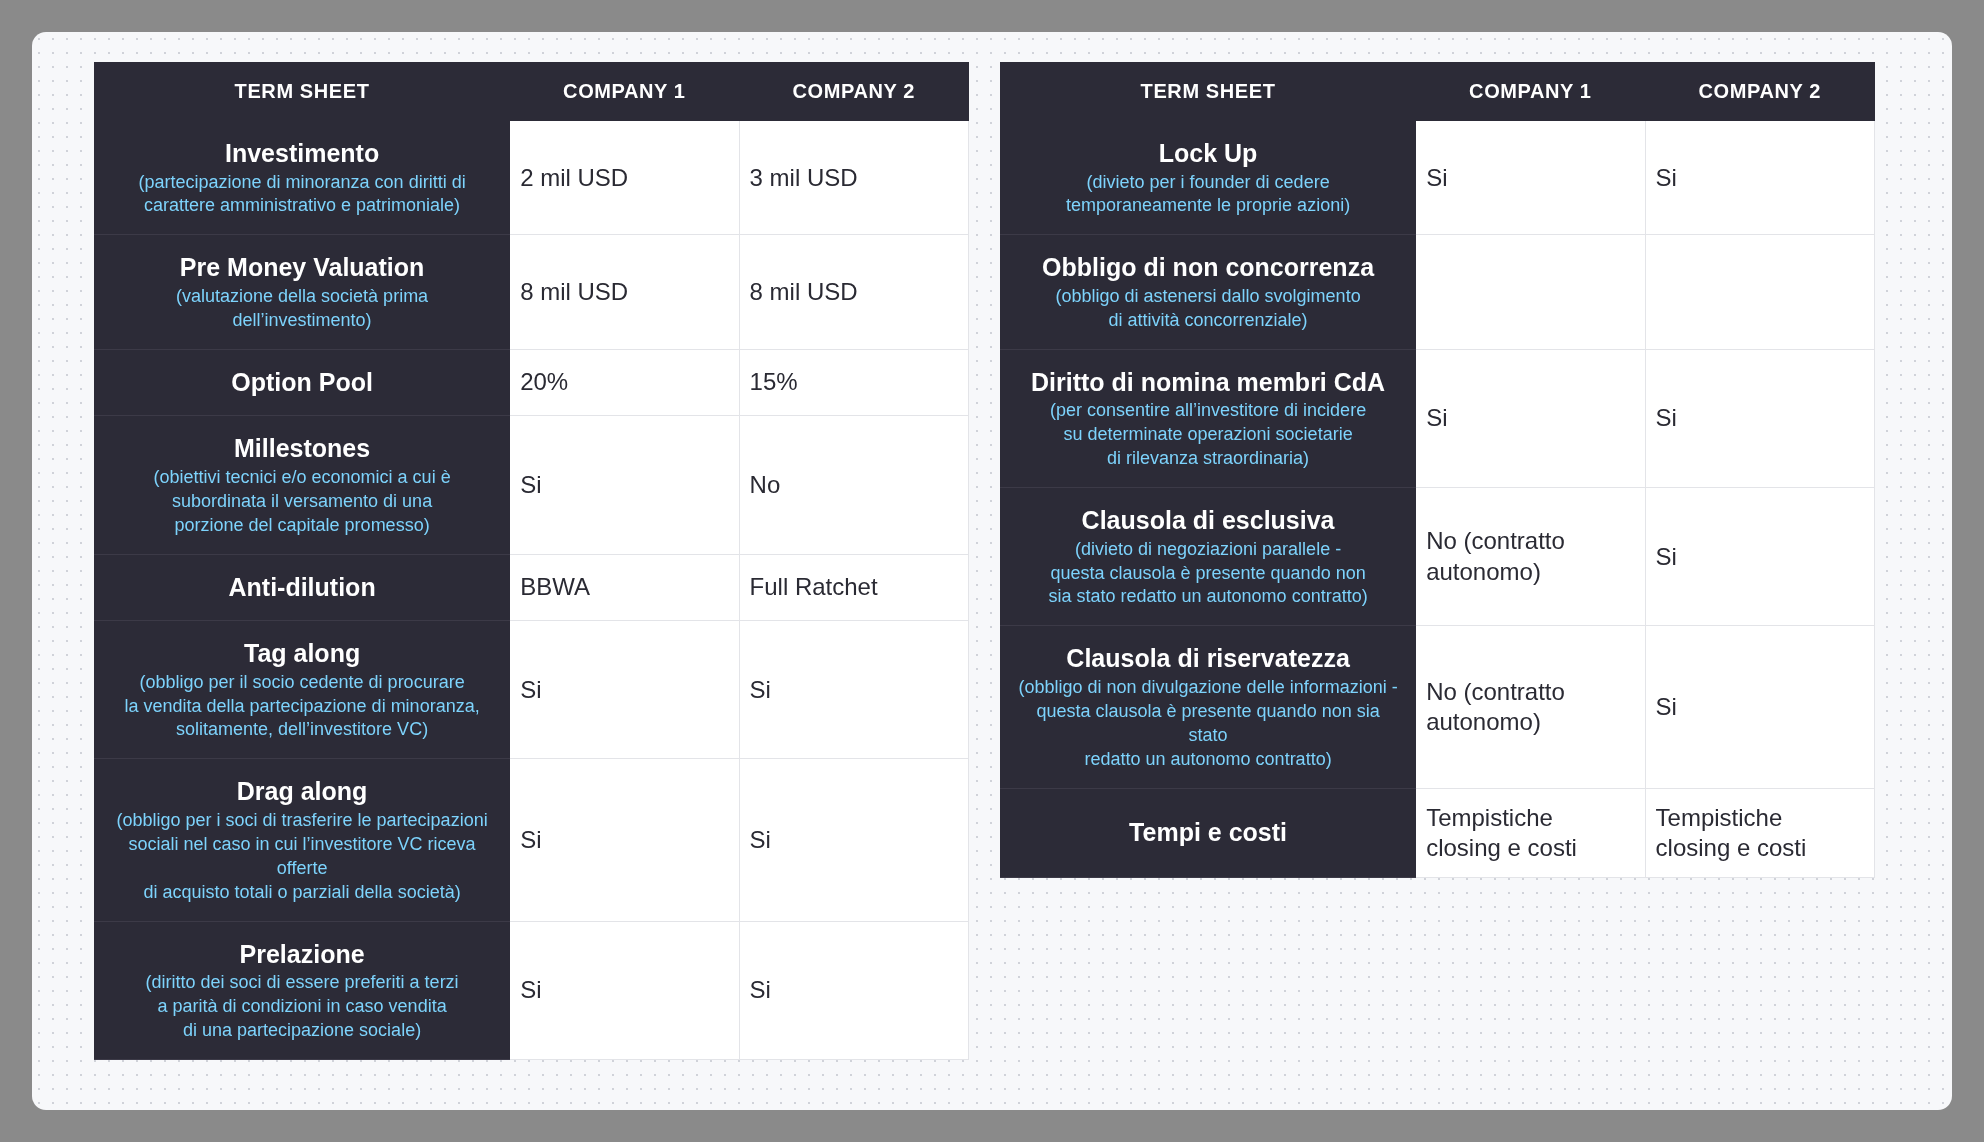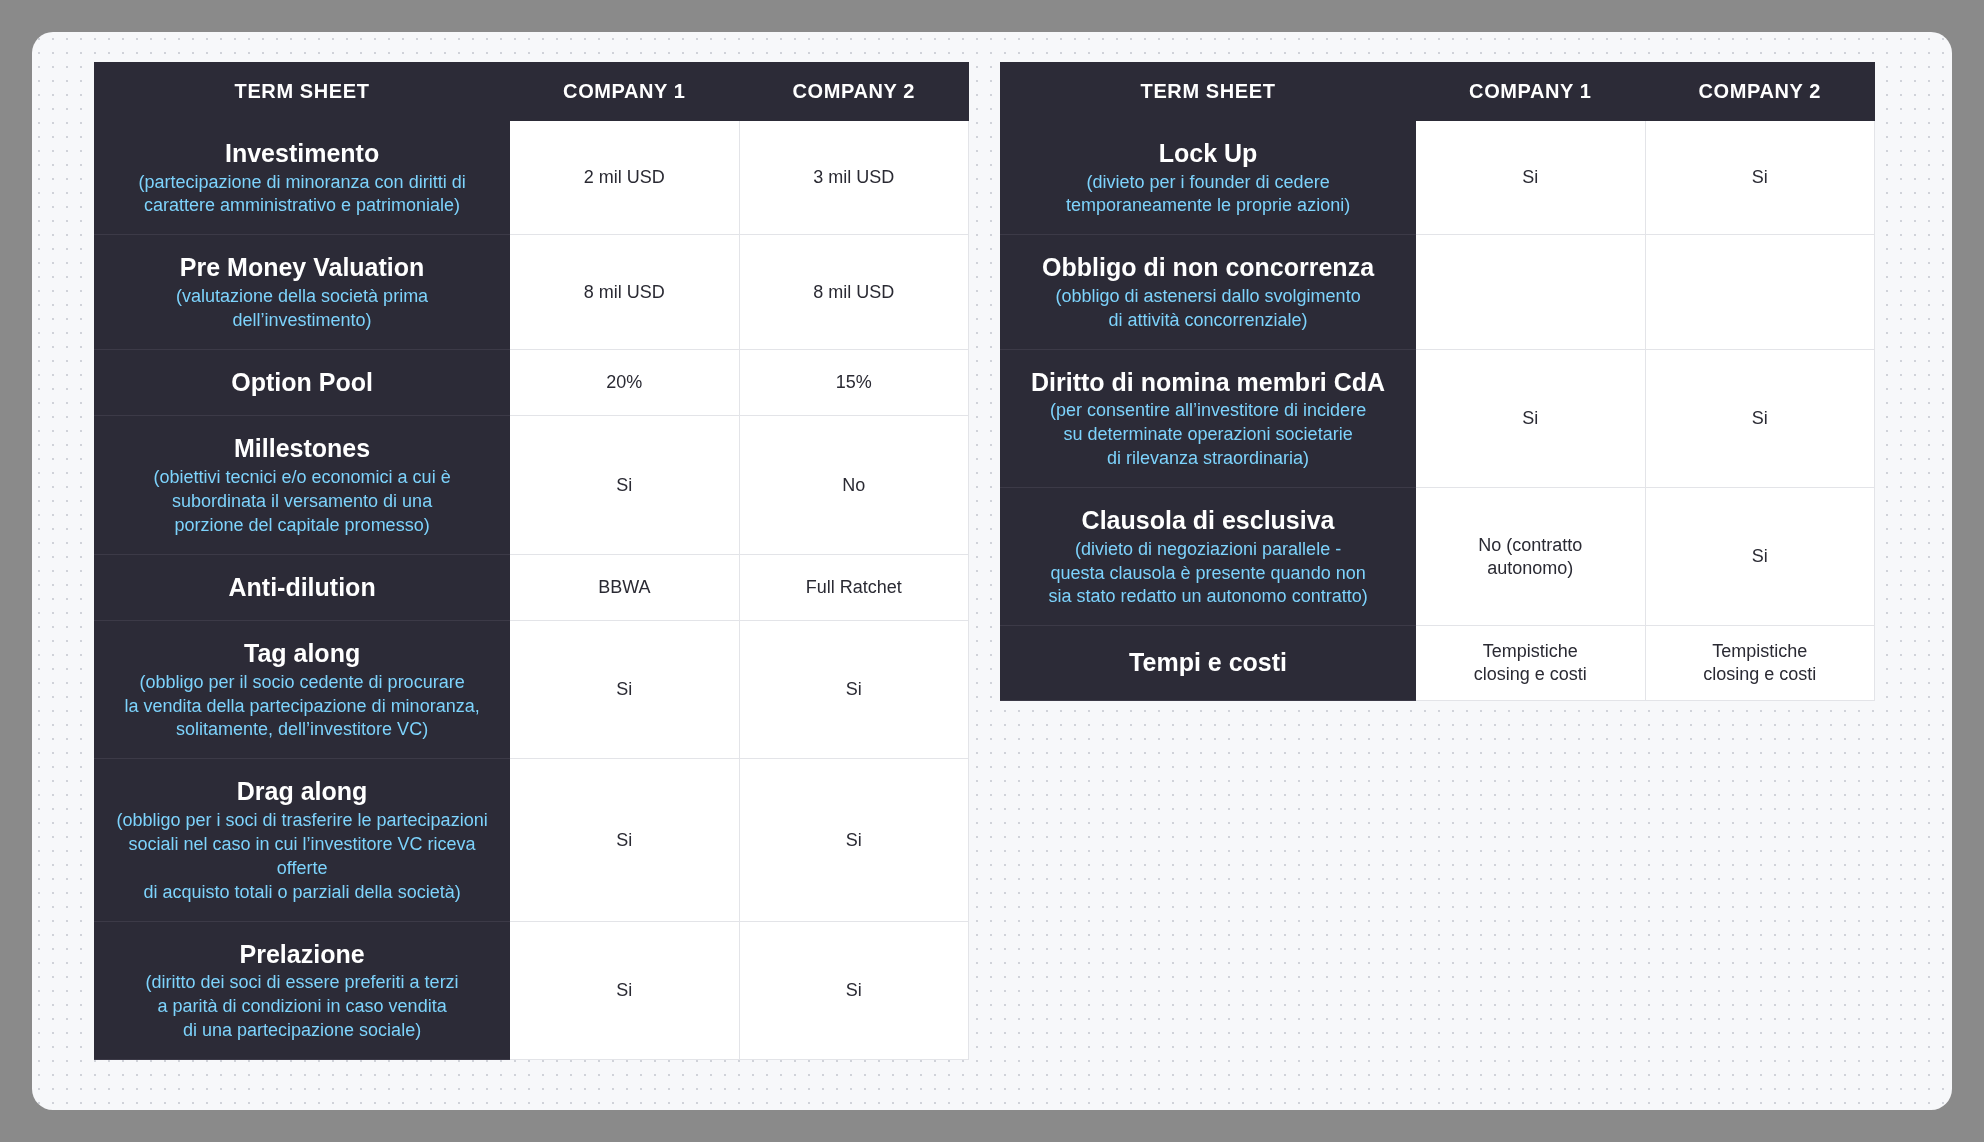--- a/index.html
+++ b/index.html
@@ -20,21 +20,21 @@
   }
 
   
   .card {
     position: absolute;
     left: 32px;
     top: 32px;
     width: 1920px;
     height: 1078px;
     background: #f7f8fa;
-    border-radius: 21px;
+    border-radius: 14px;
     background-image:
       radial-gradient(circle, rgba(120,125,140,0.30) 1px, transparent 1.1px);
     background-size: 14px 14px;
     overflow: hidden;
   }
 
   .sheets {
     position: absolute;
     inset: 0;
     display: flex;
@@ -99,22 +99,21 @@
     font-size: 18px;
     font-weight: normal;
     line-height: 1.33;
     color: #7dd3fc;
   }
 
   
   td.val {
     background: #ffffff;
     color: #2a2a33;
-    text-align: center;
-    font-size: 18px;
+    font-size: 24px;
     line-height: 1.26;
     padding: 14px 10px;
     border: 1px solid #e3e4e8;
     vertical-align: middle;
   }
 
   tr.r-empty td.val { color: transparent; }
 </style>
 </head>
 <body>
@@ -245,20 +244,28 @@
             <tr>
               <td class="label">
                 <span class="t">Clausola di esclusiva</span>
                 <span class="s">(divieto di negoziazioni parallele -<br>questa clausola è presente quando non<br>sia stato redatto un autonomo contratto)</span>
               </td>
               <td class="val">No (contratto<br>autonomo)</td>
               <td class="val">Si</td>
             </tr>
             <tr>
               <td class="label">
+                <span class="t">Clausola di riservatezza</span>
+                <span class="s">(obbligo di non divulgazione delle informazioni -<br>questa clausola è presente quando non sia stato<br>redatto un autonomo contratto)</span>
+              </td>
+              <td class="val">No (contratto<br>autonomo)</td>
+              <td class="val">Si</td>
+            </tr>
+            <tr>
+              <td class="label">
                 <span class="t">Tempi e costi</span>
               </td>
               <td class="val">Tempistiche<br>closing e costi</td>
               <td class="val">Tempistiche<br>closing e costi</td>
             </tr>
           </tbody>
       </table>
     </div>
 
   </div>

